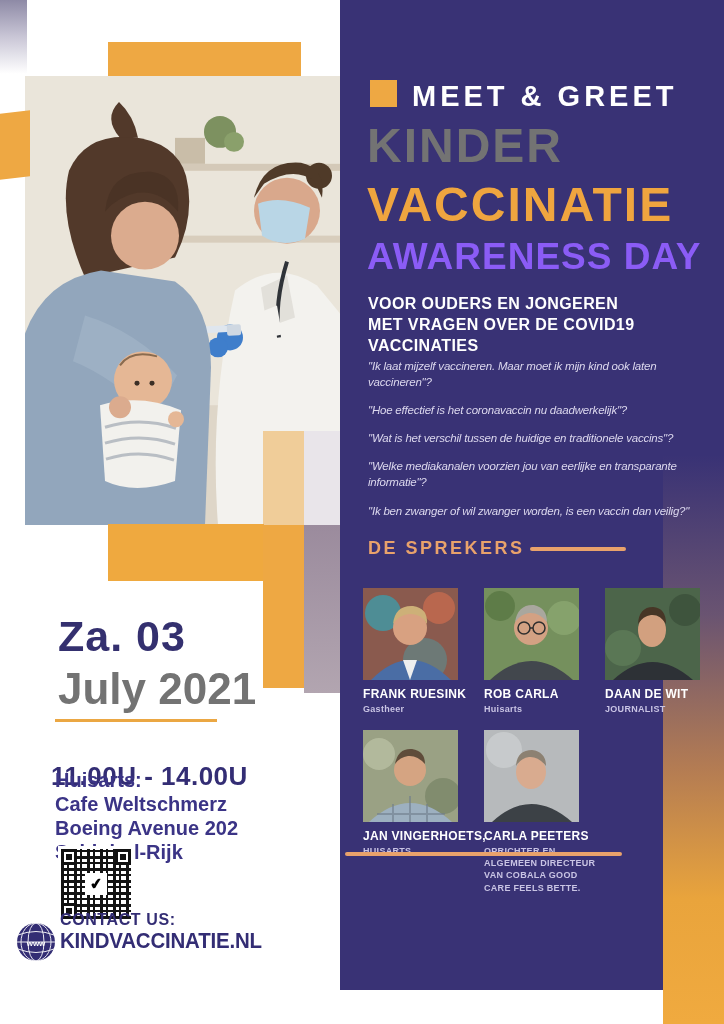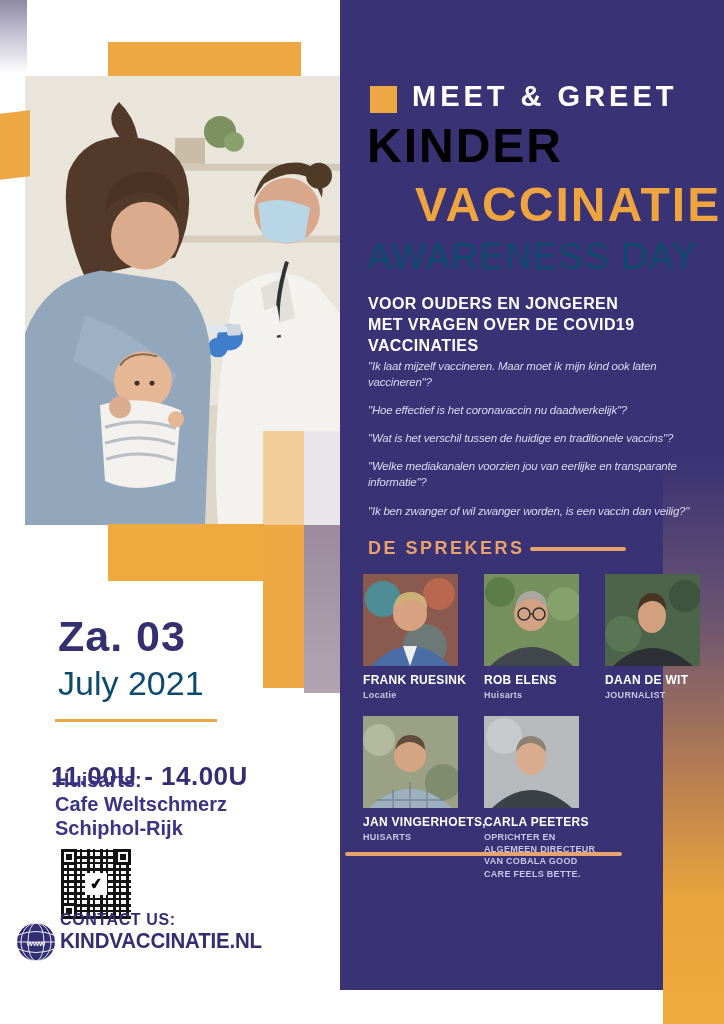--- a/index.html
+++ b/index.html
@@ -18,47 +18,47 @@
   .deco-strip-b-top { position:absolute; left:263px; top:431px; width:41px; height:94px; background:rgba(238,168,67,.5); z-index:3; }
   .deco-strip-b { position:absolute; left:263px; top:525px; width:41px; height:163px; background:#eea843; z-index:3; }
   .deco-strip-c-top { position:absolute; left:304px; top:431px; width:36px; height:94px; background:rgba(215,205,225,.35); z-index:3; }
   .deco-strip-c { position:absolute; left:304px; top:525px; width:36px; height:168px;
      background:linear-gradient(180deg,#9b8b9d,#b2a5b0); z-index:3; }
   .right-grad { position:absolute; left:663px; top:455px; width:61px; height:569px; z-index:4;
      background:linear-gradient(180deg, rgba(57,50,117,0) 0%, rgba(122,95,112,.75) 28%,
        rgba(190,130,80,.92) 55%, #e9a43c 78%, #f0aa3f 100%); }
 
   
-  .eyebrow-row { position:absolute; left:370px; top:80px; display:flex; align-items:flex-end; gap:15px; z-index:5; }
+  .eyebrow-row { position:absolute; left:370px; top:80px; display:flex; align-items:flex-start; gap:15px; z-index:5; }
   .eyebrow-sq { width:27px; height:27px; background:#eea843; }
   .eyebrow-text { font-size:29px; font-weight:bold; color:#ffffff; letter-spacing:4px; }
-  .title1 { position:absolute; left:367px; top:118px; font-size:48px; font-weight:bold; color:#000000; letter-spacing:2px; z-index:5; }
-  .title2 { position:absolute; left:367px; top:177px; font-size:48px; font-weight:bold; color:#efa53f; letter-spacing:2px; z-index:5;margin-left:48px; }
-  .title3 { position:absolute; left:367px; top:236px; font-size:37px; font-weight:normal; color:#0c4a6e; letter-spacing:1px; z-index:5; }
+  .title1 { position:absolute; left:367px; top:118px; font-size:48px; font-weight:bold; color:#737373; letter-spacing:2px; z-index:5; }
+  .title2 { position:absolute; left:367px; top:177px; font-size:48px; font-weight:bold; color:#efa53f; letter-spacing:2px; z-index:5; }
+  .title3 { position:absolute; left:367px; top:236px; font-size:37px; font-weight:bold; color:#8b5cf6; letter-spacing:1px; z-index:5; }
   .subtitle { position:absolute; left:368px; top:293px; z-index:5; }
   .subtitle div { font-size:16px; font-weight:bold; color:#ffffff; letter-spacing:.4px; line-height:1.32; }
   .quotes { position:absolute; left:368px; top:358px; width:352px; z-index:5; }
   .quotes p { font-size:11.5px; font-style:italic; color:#dcd8ee; letter-spacing:-.2px; line-height:1.4; margin:0 0 12px 0; }
   .sprekers-heading { position:absolute; left:368px; top:538px; font-size:18px; font-weight:bold; color:#e9a26b; letter-spacing:2.5px; z-index:5; }
   .sprekers-line { position:absolute; left:530px; top:547px; width:96px; height:4px; background:#e9a26b; border-radius:2px; z-index:5; }
 
-  .speakers-grid { position:absolute; left:363px; top:574px; width:340px; display:grid;
+  .speakers-grid { position:absolute; left:363px; top:588px; width:340px; display:grid;
      grid-template-columns:95px 95px 95px; column-gap:26px; row-gap:15px; z-index:5; }
   .speaker-photo { width:95px; height:92px; overflow:hidden; background:#777; }
   .speaker-photo svg { display:block; }
   .speaker-name { margin-top:7px; font-size:12px; font-weight:bold; color:#ffffff; letter-spacing:.3px; white-space:nowrap; width:120px; }
   .speaker-role { margin-top:2px; font-size:9px; color:#c9c4e4; letter-spacing:.3px; line-height:1.35; width:112px; font-weight:bold; }
 
   .footer-line { position:absolute; left:345px; top:852px; width:277px; height:4px; background:#e9a26b; border-radius:2px; z-index:5; }
   .footer-text { position:absolute; left:345px; top:872px; width:352px; font-size:13px; color:#f3f1fa;
      line-height:2.05; letter-spacing:.2px; text-align:justify; z-index:5; }
 
   
   .date1 { position:absolute; left:58px; top:612px; font-size:43px; font-weight:bold; color:#34306f; letter-spacing:1px; z-index:5; }
-  .date2 { position:absolute; left:58px; top:664px; font-size:34px; font-weight:normal; color:#0c4a6e; z-index:5; }
+  .date2 { position:absolute; left:58px; top:664px; font-size:44px; font-weight:bold; color:#737373; z-index:5; }
   .date-line { position:absolute; left:55px; top:719px; width:162px; height:3px; background:#eba743; z-index:5; }
   .time { position:absolute; left:51px; top:731px; font-size:26px; font-weight:bold; color:#332d74; letter-spacing:.5px; z-index:5;margin-top:30px; }
   .location { position:absolute; left:55px; top:768px; z-index:5; }
   .location div { font-size:20px; font-weight:bold; color:#3b3486; line-height:1.2; }
   .qr { position:absolute; left:58px; top:846px; width:76px; height:76px; background:#fff; padding:3px; z-index:5; }
   .qr-inner { position:relative; width:70px; height:70px;
      background-image:
        repeating-linear-gradient(90deg,#141414 0 3px,transparent 3px 6px,#141414 6px 8px,transparent 8px 13px),
        repeating-linear-gradient(0deg,#141414 0 3px,#fff 3px 7px,#141414 7px 9px,#fff 9px 12px); }
   .qr-f { position:absolute; width:16px; height:16px; border:3px solid #111; background:#fff; }
@@ -167,40 +167,40 @@
           <circle cx="20" cy="25" r="18" fill="#3f9aa8" opacity=".8"></circle>
           <circle cx="76" cy="20" r="16" fill="#c46a4f" opacity=".8"></circle>
           <circle cx="62" cy="72" r="22" fill="#4aa0a8" opacity=".45"></circle>
           <path d="M8 92 Q47 52 88 92 Z" fill="#4a6da5"></path>
           <path d="M40 72 L47 92 L54 72 Z" fill="#eeeeee"></path>
           <circle cx="47" cy="40" r="17" fill="#d8a181"></circle>
           <path d="M30 36 Q32 17 50 18 Q65 20 64 36 Q58 25 46 26 Q36 27 30 36 Z" fill="#cdb078"></path>
         </svg>
       </div>
       <div class="speaker-name">FRANK RUESINK</div>
-      <div class="speaker-role">Locatie</div>
+      <div class="speaker-role">Gastheer</div>
     </div>
 
     <div class="speaker-cell">
       <div class="speaker-photo">
         <svg viewBox="0 0 95 92" width="95" height="92">
           <rect width="95" height="92" fill="#75905d"></rect>
           <circle cx="16" cy="18" r="15" fill="#5c7a46" opacity=".9"></circle>
           <circle cx="80" cy="30" r="17" fill="#8ba671" opacity=".8"></circle>
           <path d="M6 92 Q47 54 89 92 Z" fill="#42474d"></path>
           <circle cx="47" cy="40" r="17" fill="#d3a183"></circle>
           <path d="M31 34 Q34 16 50 17 Q63 20 63 34 Q55 24 45 25 Q37 26 31 34 Z" fill="#a9a79e"></path>
           <g stroke="#2e2e2e" stroke-width="1.5" fill="none">
             <circle cx="40" cy="40" r="6"></circle>
               <circle cx="55" cy="40" r="6"></circle>
             <line x1="46" y1="40" x2="49" y2="40"></line>
           </g>
         </svg>
       </div>
-      <div class="speaker-name">ROB ELENS</div>
+      <div class="speaker-name">ROB CARLA</div>
       <div class="speaker-role">Huisarts</div>
     </div>
 
     <div class="speaker-cell">
       <div class="speaker-photo">
         <svg viewBox="0 0 95 92" width="95" height="92">
           <rect width="95" height="92" fill="#4c654a"></rect>
           <circle cx="18" cy="60" r="18" fill="#5e7c57" opacity=".8"></circle>
           <circle cx="80" cy="22" r="16" fill="#3d523c" opacity=".9"></circle>
           <path d="M8 92 Q47 56 88 92 Z" fill="#2d3136"></path>
@@ -253,20 +253,21 @@
   <div class="footer-line"></div>
 
   <div class="date1">Za. 03</div>
   <div class="date2">July 2021</div>
   <div class="date-line"></div>
   <div class="time">11.00U - 14.00U</div>
 
   <div class="location">
     <div>Huisarts:</div>
     <div>Cafe Weltschmerz</div>
+    <div>Boeing Avenue 202</div>
     <div>Schiphol-Rijk</div>
   </div>
 
   <div class="qr">
     <div class="qr-inner">
       <div class="qr-f tl"></div>
       <div class="qr-f tr"></div>
       <div class="qr-f bl"></div>
       <div class="qr-c"></div>
     </div>

